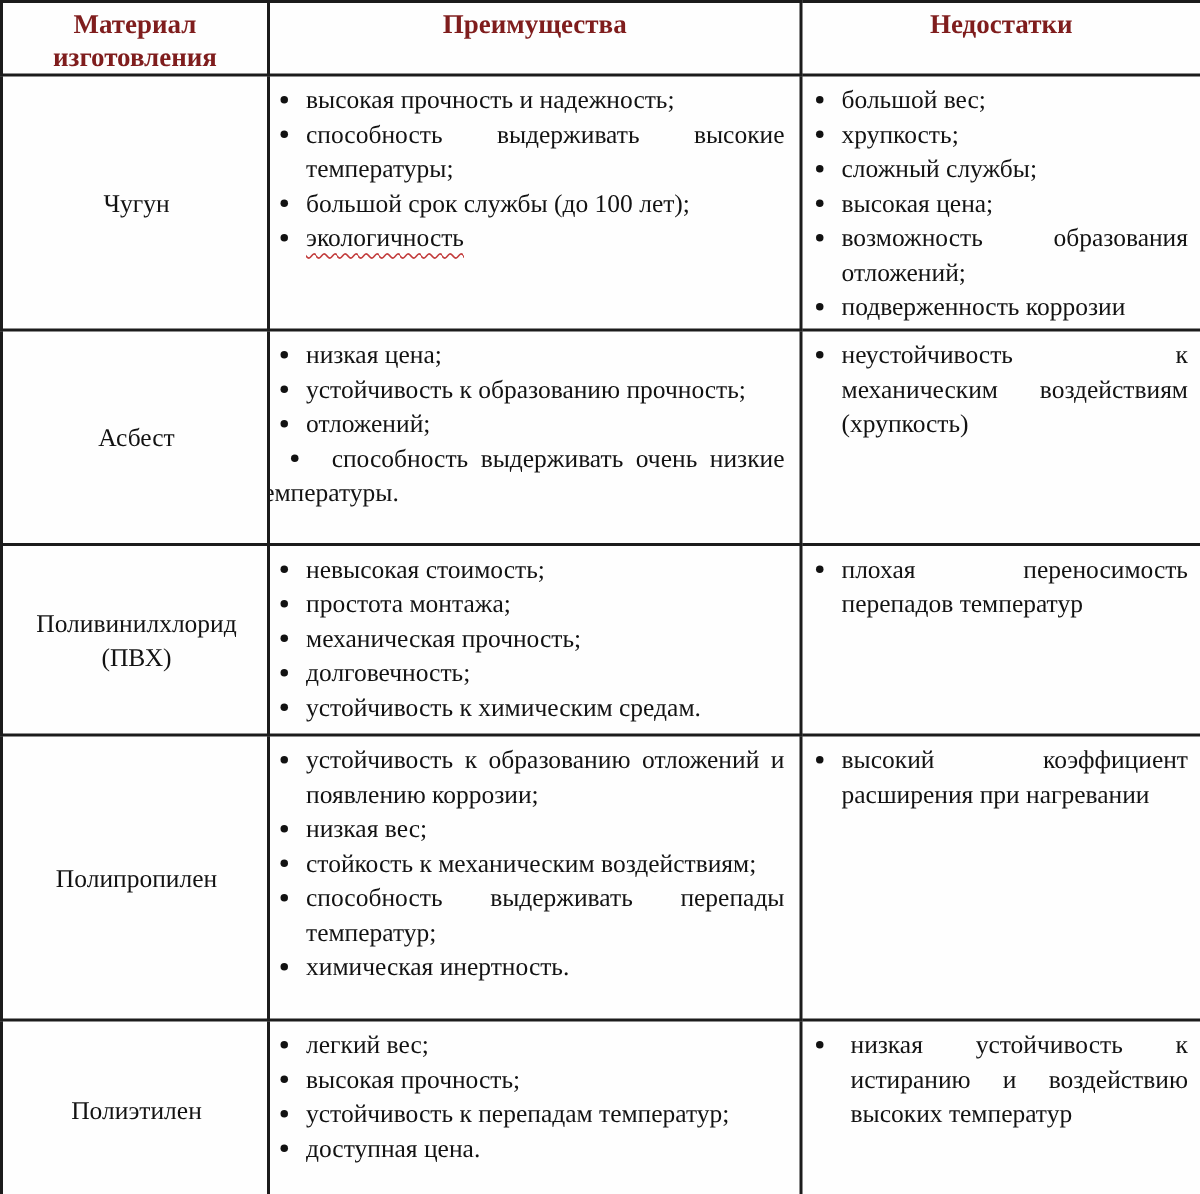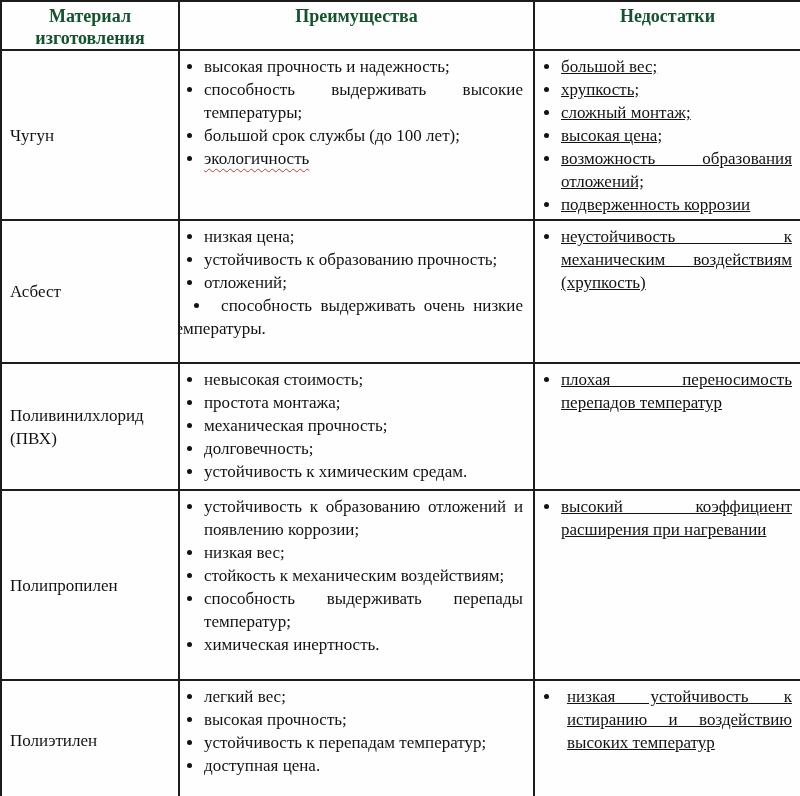--- a/index.html
+++ b/index.html
@@ -18,38 +18,39 @@
     width:800px;table-layout:fixed;
   }
   th,td{
     border:2px solid var(--border-color);
     vertical-align:top;
     overflow:hidden;
   }
   thead tr{height:46px;}
   th{
     font-size:18px;font-weight:bold;text-align:center;
-    padding:3px 4px 0 4px;line-height:22px;color:#14532d;
+    padding:3px 4px 0 4px;line-height:22px;color:#7f1d1d;
   }
   tbody tr:nth-child(1){height:169px;}
   tbody tr:nth-child(2){height:143px;}
   tbody tr:nth-child(3){height:127px;}
   tbody tr:nth-child(4){height:190px;}
   tbody tr:nth-child(5){height:121px;}
   td.material{
     vertical-align:middle;
     font-size:17px;line-height:23px;
     padding:2px 6px 2px 8px;
+    text-align:center;
   }
   td.list-cell{padding:4px 0 3px 0;}
   ul{
     margin:0;list-style:disc outside;
   }
   td.adv ul{padding:0 10px 0 24px;}
-  td.dis ul{padding:0 8px 0 26px;text-decoration:underline;}
+  td.dis ul{padding:0 8px 0 26px;}
   li{
     font-size:17px;line-height:23px;
     text-align:justify;
   }
   
   li.outdent{
     list-style-position:inside;
     margin-left:-36px;
     text-indent:26px;
     font-family:Liberation Serif, serif;
@@ -88,21 +89,21 @@
             <li>высокая прочность и надежность;</li>
             <li>способность выдерживать высокие температуры;</li>
             <li>большой срок службы (до 100 лет);</li>
             <li><span class="wavy">экологичность</span></li>
           </ul>
         </td>
         <td class="list-cell dis">
           <ul>
             <li>большой вес;</li>
             <li>хрупкость;</li>
-            <li>сложный монтаж;</li>
+            <li>сложный службы;</li>
             <li>высокая цена;</li>
             <li>возможность образования отложений;</li>
             <li>подверженность коррозии</li>
           </ul>
         </td>
       </tr>
       <tr>
         <td class="material">Асбест</td>
         <td class="list-cell adv">
           <ul>

